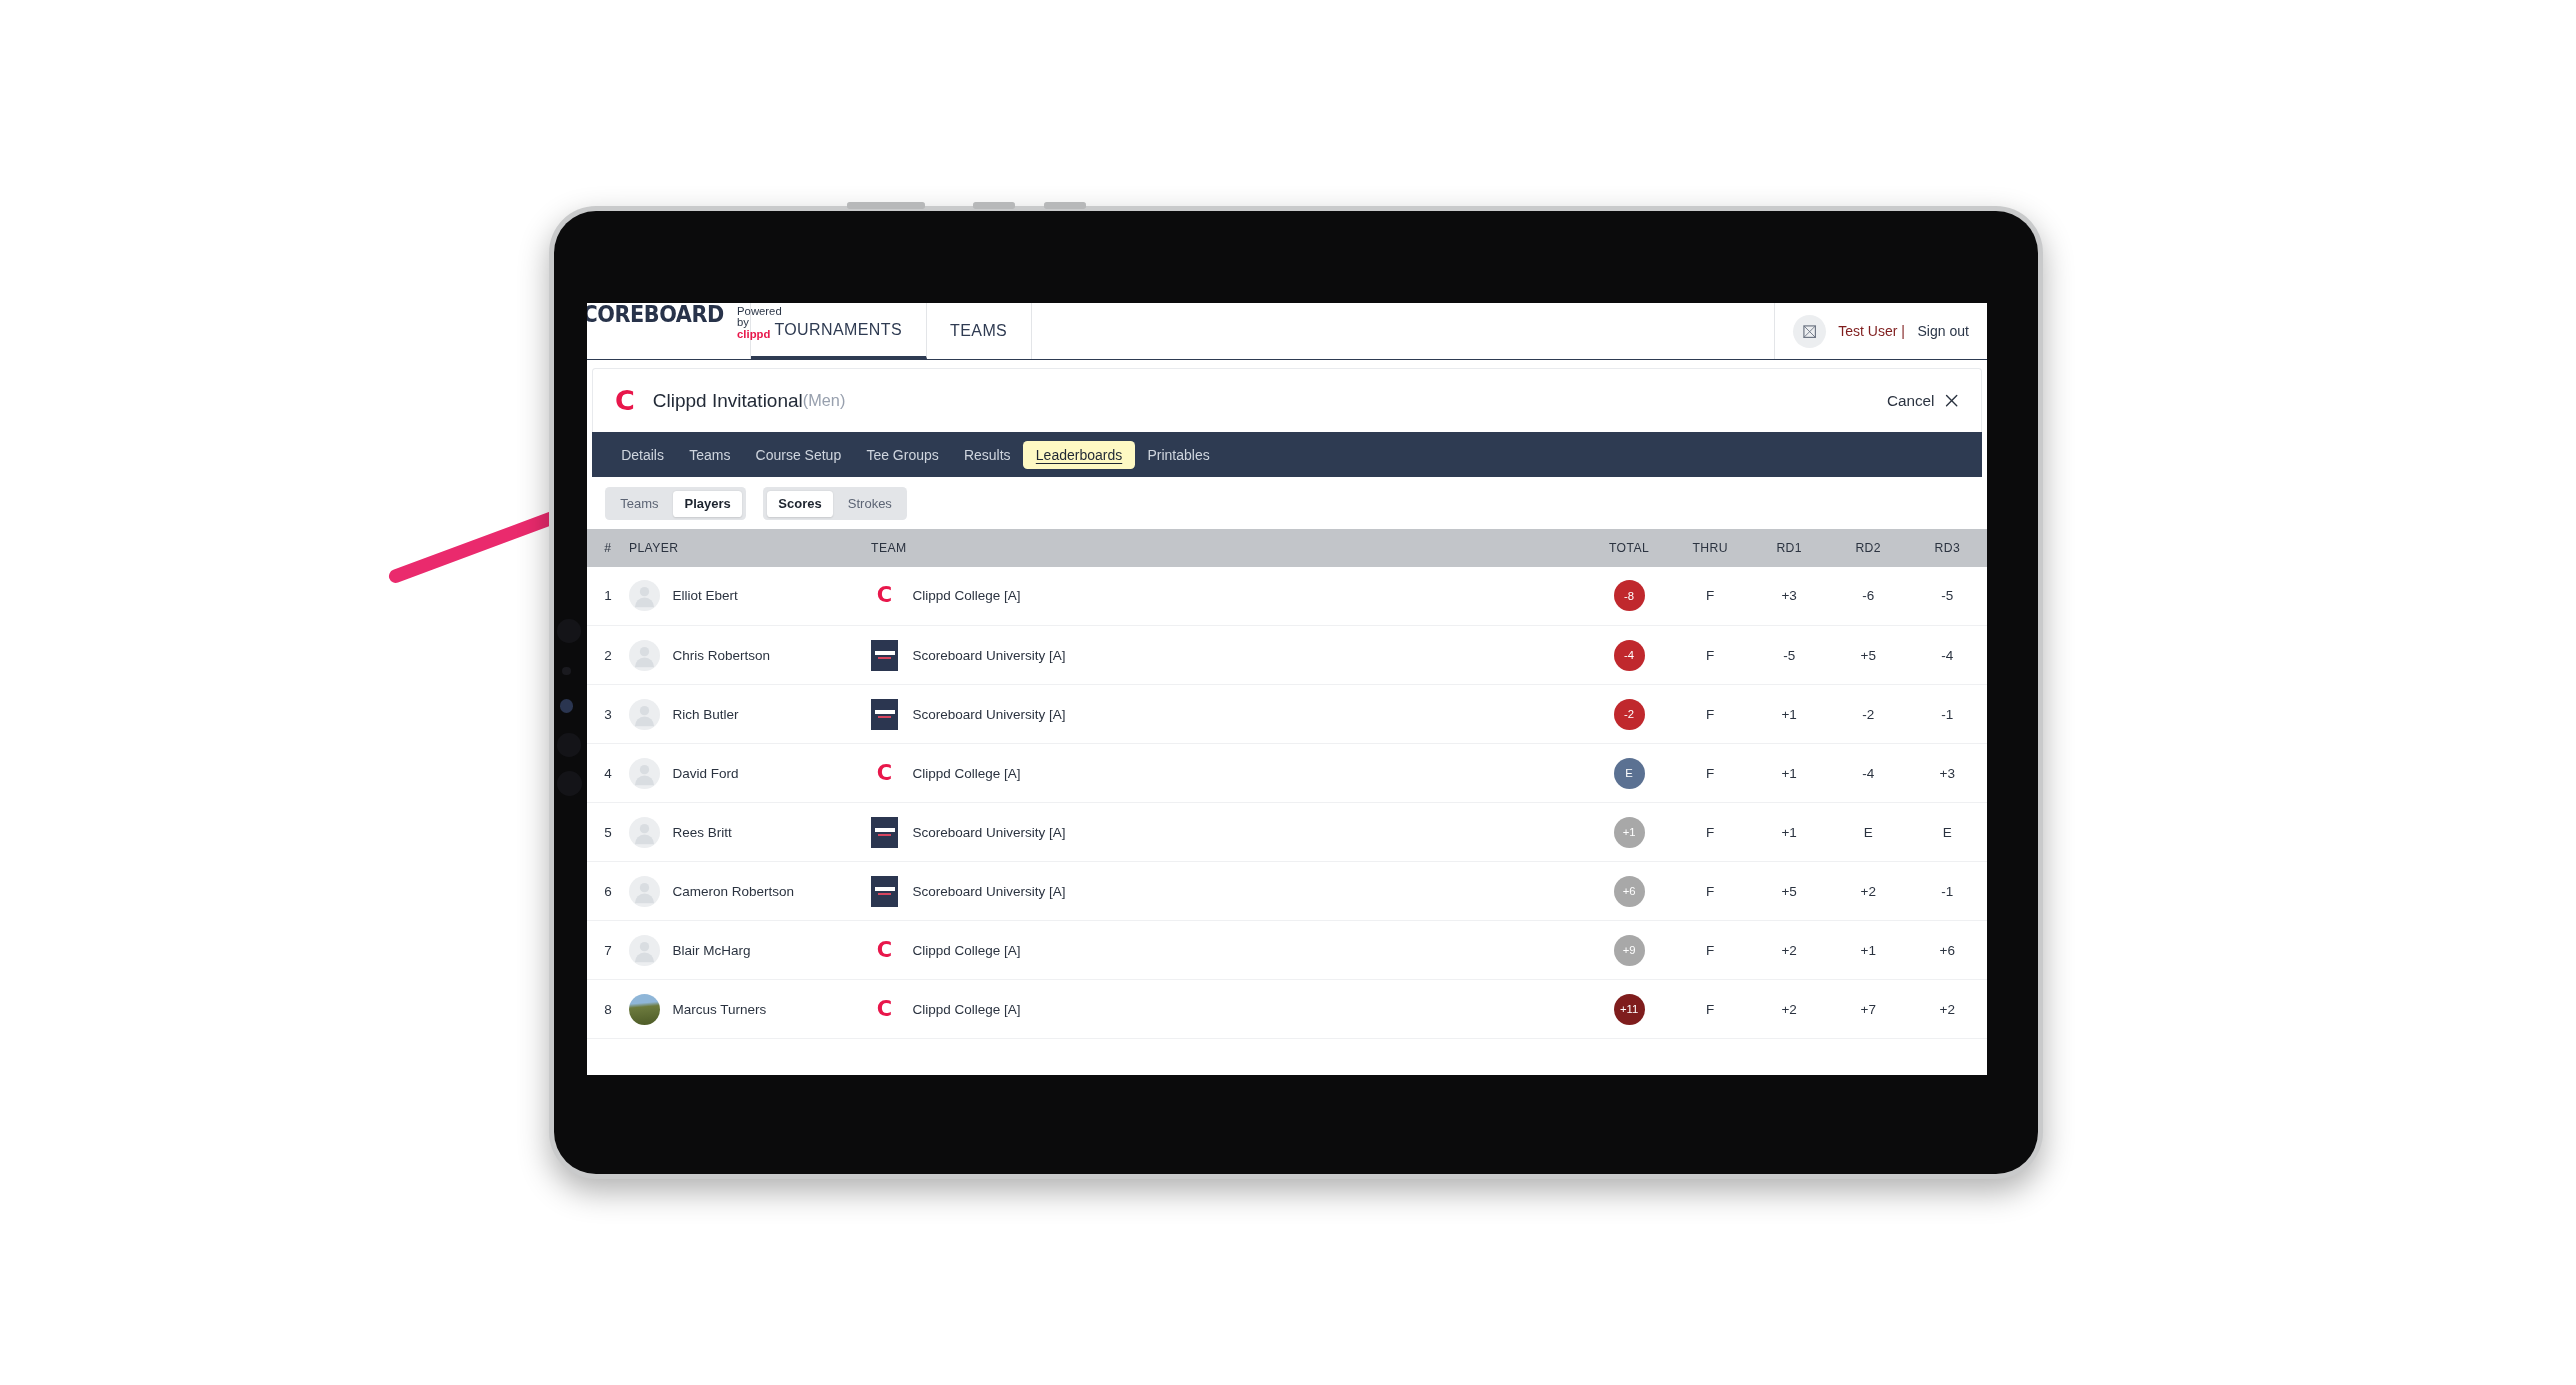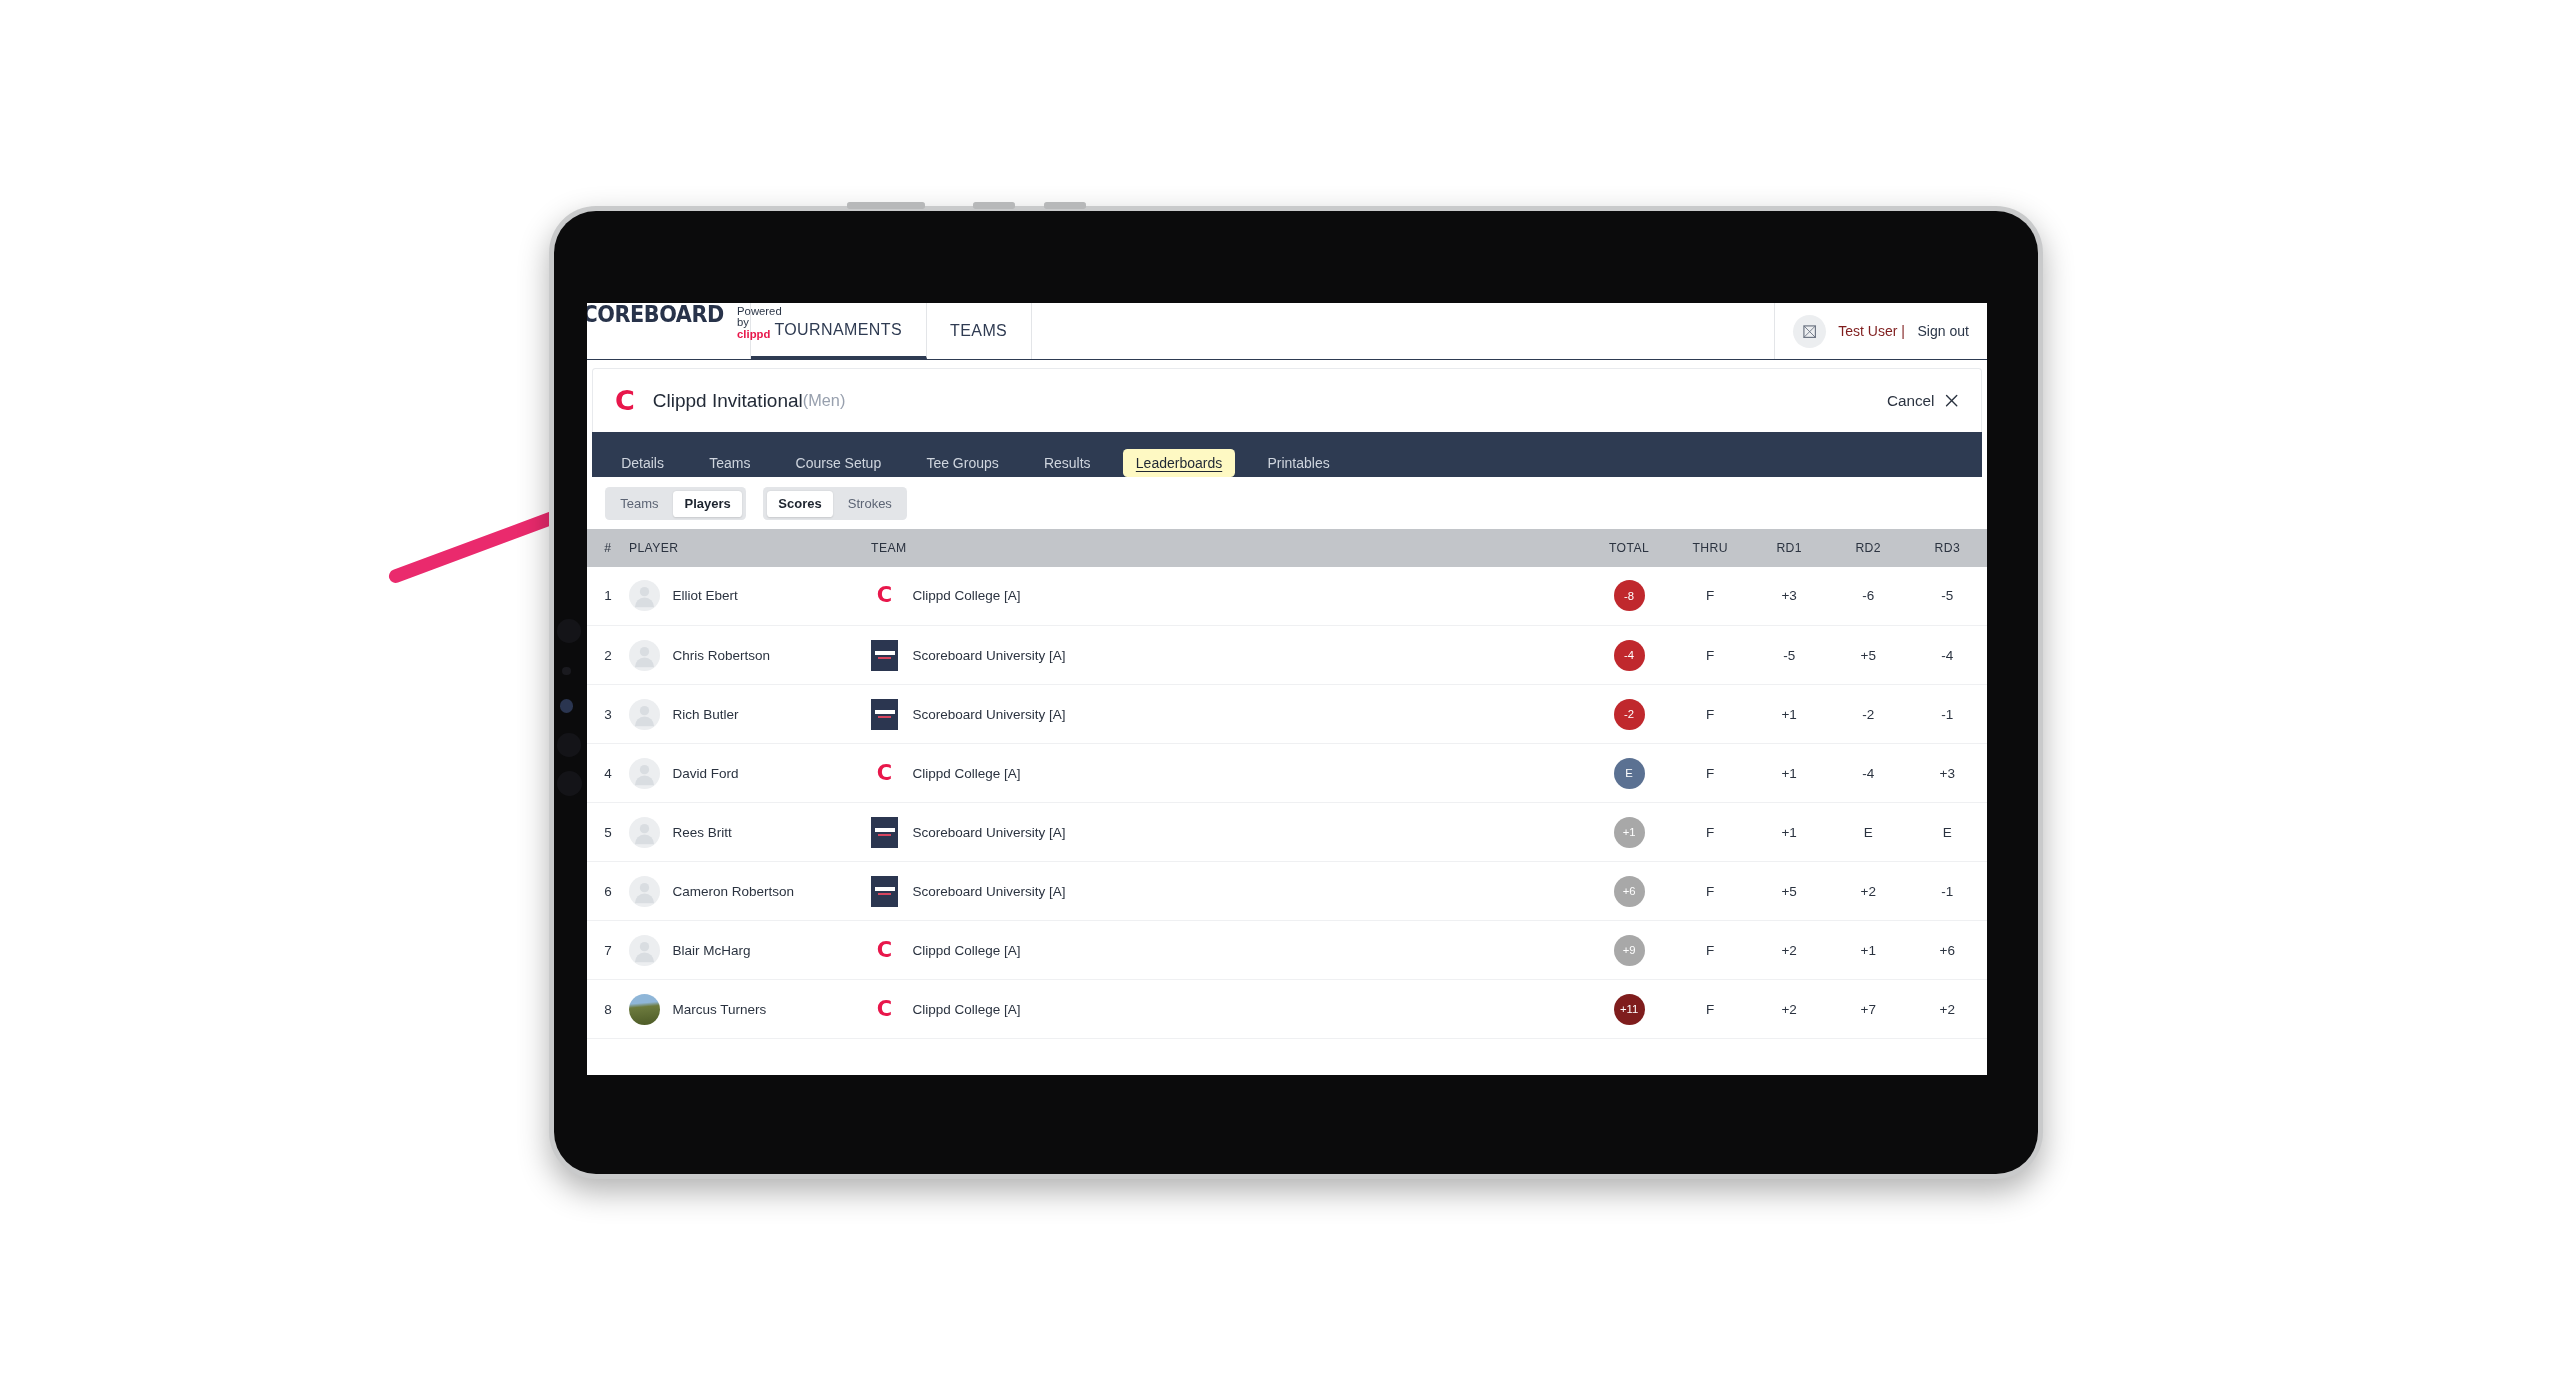--- a/index.html
+++ b/index.html
@@ -107,21 +107,21 @@
     color: #e8174b; line-height: 1; margin-right: 18px;
   }
   .ttitle { font-size: 19px; color: #232b38; }
   .tsub { font-size: 16.3px; color: #98a0ae; margin-left: 0; }
   .tcard-right { margin-left: auto; display: flex; align-items: center; gap: 9px; cursor: pointer; }
   .cancel-label { font-size: 15.3px; color: #2b3340; }
 
   
   .subnav {
     margin: 0 5.4px; background: #2e3b52; height: 45px;
-    display: flex; align-items: flex-end; padding: 0 16.3px; gap: 20px;
+    display: flex; align-items: center; padding: 0 16.3px; gap: 0;
   }
   .subtab {
     font-size: 14px; color: #cfd5de; padding: 6.3px 12.6px; border-radius: 4.5px; cursor: pointer;
   }
   .subtab.active {
     background: #fef9c3; color: #1f2733; font-weight: 400;
     text-decoration: underline; text-underline-offset: 2.7px;
   }
 
   

